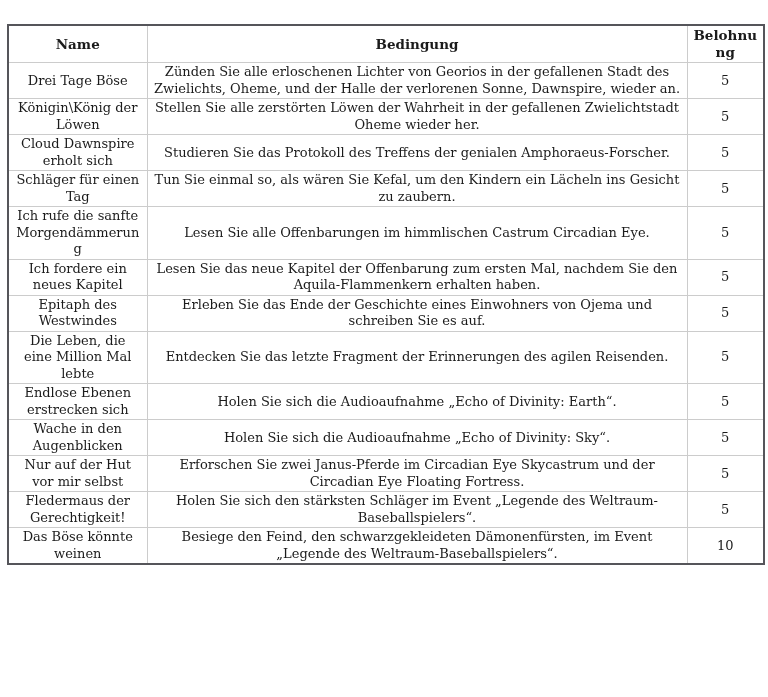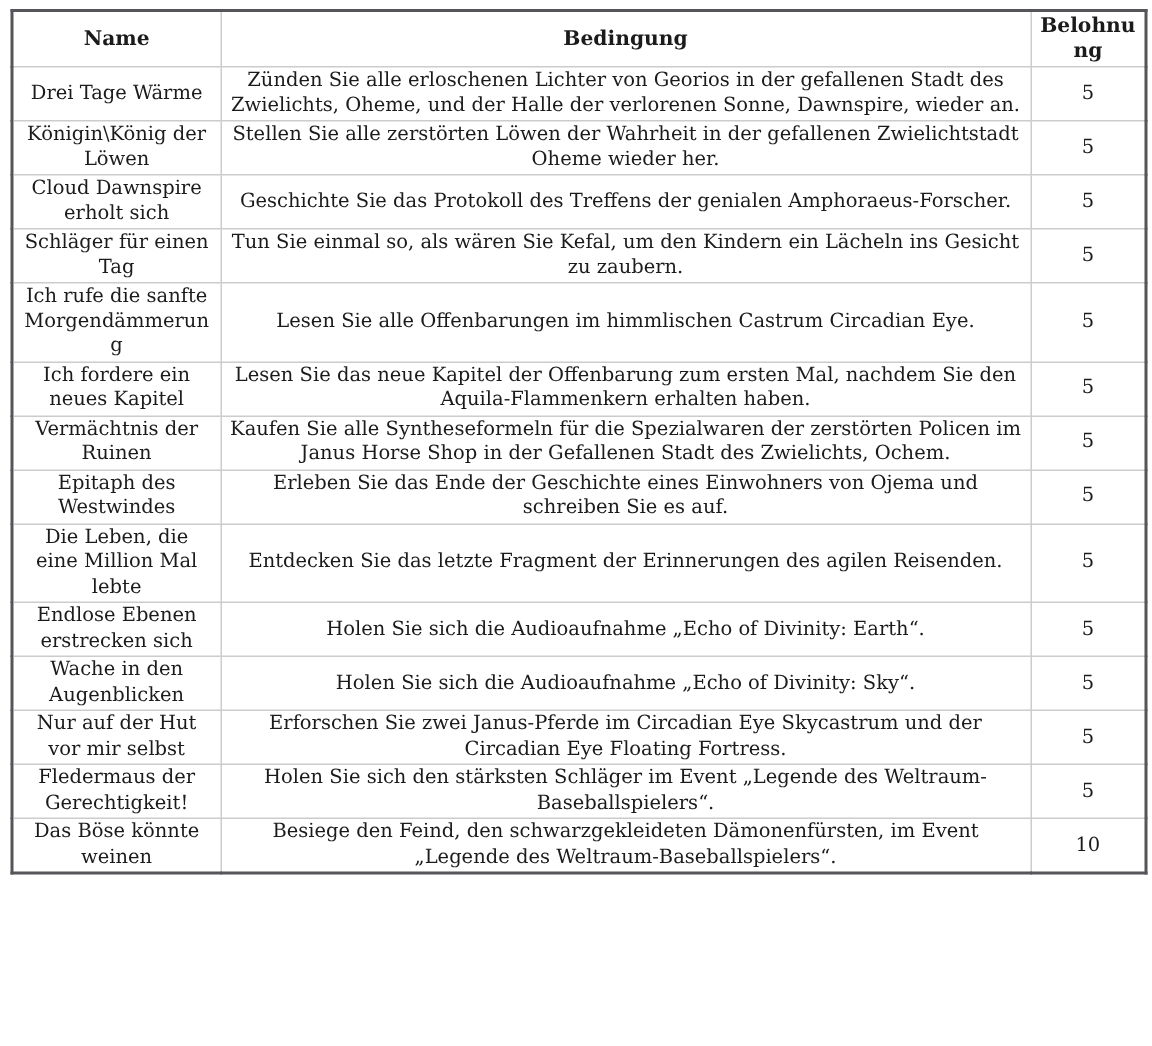--- a/index.html
+++ b/index.html
@@ -5,21 +5,21 @@
   html, body {
     margin: 0;
     padding: 0;
     background: #ffffff;
     width: 768px;
   }
   .page {
     width: 768px;
     height: 697px;
     box-sizing: border-box;
-    padding: 6px 5px 6px 7px;
+    padding: 24px 5px 6px 7px;
     background: #ffffff;
   }
   table.achievements {
     border-collapse: collapse;
     table-layout: fixed;
     width: 756px;
     font-family: "DejaVu Serif", serif;
     font-size: 13px;
     color: #1b1b1b;
     border: 2px solid #55555a;
@@ -54,52 +54,47 @@
     </colgroup>
     <thead>
       <tr>
         <th>Name</th>
         <th>Bedingung</th>
         <th>Belohnung</th>
       </tr>
     </thead>
     <tbody>
         <tr>
-    <td>Drei Tage Wärme</td>
+    <td>Drei Tage Böse</td>
     <td>Zünden Sie alle erloschenen Lichter von Georios in der gefallenen Stadt des Zwielichts, Oheme, und der Halle der verlorenen Sonne, Dawnspire, wieder an.</td>
     <td>5</td>
   </tr>
         <tr>
     <td>Königin\König der Löwen</td>
     <td>Stellen Sie alle zerstörten Löwen der Wahrheit in der gefallenen Zwielichtstadt Oheme wieder her.</td>
     <td>5</td>
   </tr>
         <tr>
     <td>Cloud Dawnspire erholt sich</td>
-    <td>Geschichte Sie das Protokoll des Treffens der genialen Amphoraeus-Forscher.</td>
+    <td>Studieren Sie das Protokoll des Treffens der genialen Amphoraeus-Forscher.</td>
     <td>5</td>
   </tr>
         <tr>
     <td>Schläger für einen Tag</td>
     <td>Tun Sie einmal so, als wären Sie Kefal, um den Kindern ein Lächeln ins Gesicht zu zaubern.</td>
     <td>5</td>
   </tr>
         <tr>
     <td>Ich rufe die sanfte Morgendämmerung</td>
     <td>Lesen Sie alle Offenbarungen im himmlischen Castrum Circadian Eye.</td>
     <td>5</td>
   </tr>
         <tr>
     <td>Ich fordere ein neues Kapitel</td>
     <td>Lesen Sie das neue Kapitel der Offenbarung zum ersten Mal, nachdem Sie den Aquila-Flammenkern erhalten haben.</td>
-    <td>5</td>
-  </tr>
-        <tr>
-    <td>Vermächtnis der Ruinen</td>
-    <td>Kaufen Sie alle Syntheseformeln für die Spezialwaren der zerstörten Policen im Janus Horse Shop in der Gefallenen Stadt des Zwielichts, Ochem.</td>
     <td>5</td>
   </tr>
         <tr>
     <td>Epitaph des Westwindes</td>
     <td>Erleben Sie das Ende der Geschichte eines Einwohners von Ojema und schreiben Sie es auf.</td>
     <td>5</td>
   </tr>
         <tr>
     <td>Die Leben, die eine Million Mal lebte</td>
     <td>Entdecken Sie das letzte Fragment der Erinnerungen des agilen Reisenden.</td>

